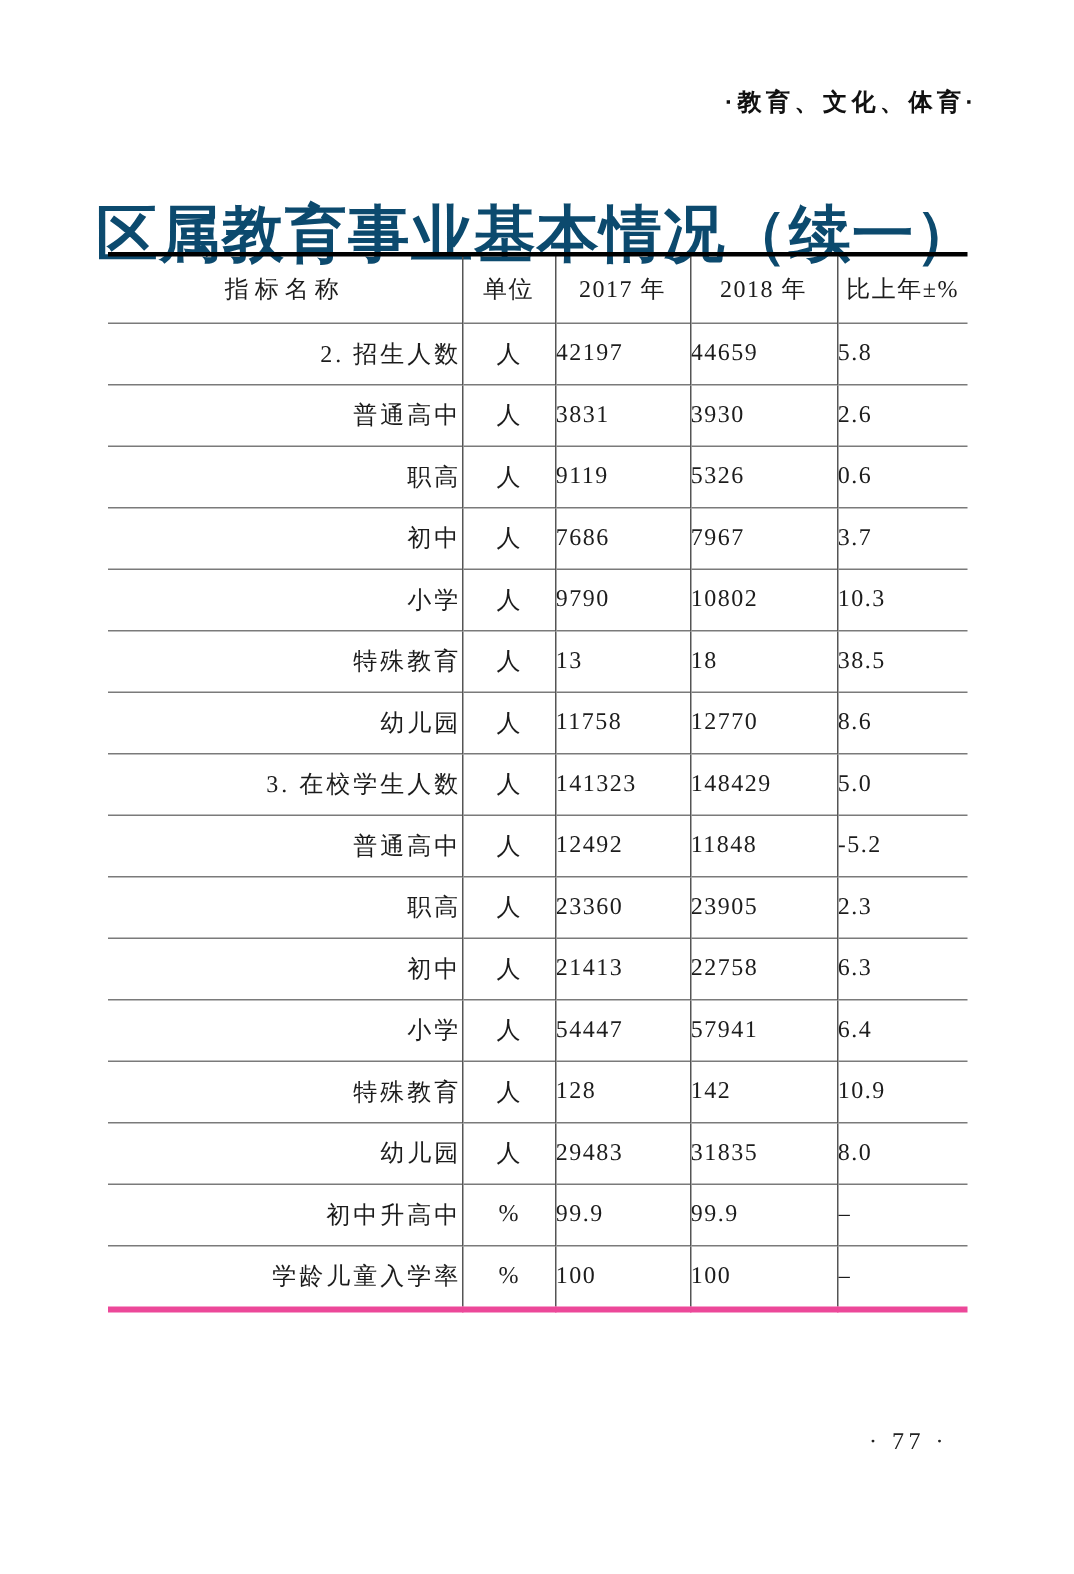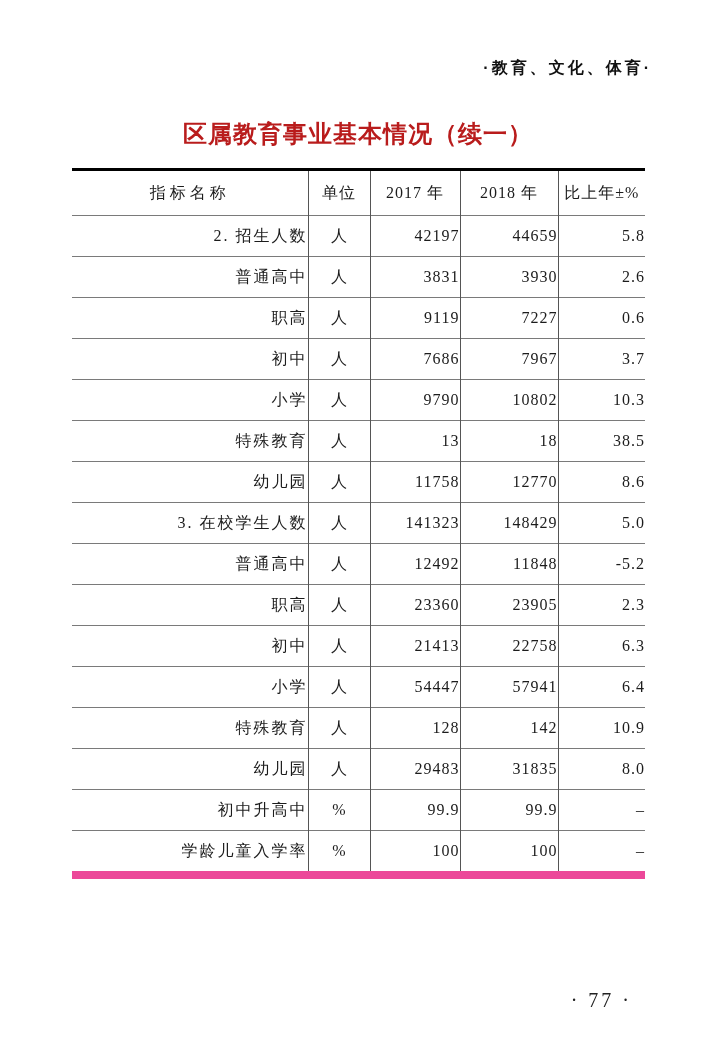--- a/index.html
+++ b/index.html
@@ -26,35 +26,35 @@
     color: #111;
     white-space: nowrap;
     text-align: right;
   }
   .doc-title {
     position: absolute;
     top: 102px;
     left: 0;
     width: 716px;
     text-align: center;
-    font-size: 24px;
+    font-size: 41px;
     font-weight: 700;
     letter-spacing: 1px;
-    color: #b91c1c;
+    color: #0c4a6e;
     white-space: nowrap;
   }
   table.stats {
     position: absolute;
     top: 168px;
     left: 72px;
     width: 573px;
     table-layout: fixed;
     border-collapse: collapse;
     border-top: 3px solid #000;
-    border-bottom: 8px solid #ec4899;
+    border-bottom: 4px solid #ec4899;
   }
   table.stats col.c1 { width: 236px; }
   table.stats col.c2 { width: 62px; }
   table.stats col.c3 { width: 90px; }
   table.stats col.c4 { width: 98px; }
   table.stats col.c5 { width: 87px; }
   table.stats th, table.stats td {
     padding: 0;
     font-size: 16px;
     font-weight: 400;
@@ -78,33 +78,32 @@
     height: 40px;
   }
   td.c-ind {
     text-align: right;
     letter-spacing: 2px;
   }
   td.c-ind.ind-1 { padding-left: 24px; }
   td.c-ind.ind-2 { padding-left: 45px; }
   td.c-unit { text-align: center; }
   td.c-num {
-    text-align: right;
+    text-align: left;
     padding-right: 12px;
     letter-spacing: 1px;
   }
   .page-num {
     position: absolute;
     top: 953px;
     right: 84px;
-    font-size: 20px;
+    font-size: 16px;
     letter-spacing: 3px;
     color: #222;
     white-space: nowrap;
-    margin-top: 36px;
   }
 </style>
 </head>
 <body>
 
 <div class="doc-header">·教育、文化、体育·</div>
 
 <h1 class="doc-title">区属教育事业基本情况（续一）</h1>
 
 <table class="stats">
@@ -136,21 +135,21 @@
         <td class="c-ind ind-2">普通高中</td>
         <td class="c-unit">人</td>
         <td class="c-num">3831</td>
         <td class="c-num">3930</td>
         <td class="c-num">2.6</td>
       </tr>
       <tr>
         <td class="c-ind ind-2">职高</td>
         <td class="c-unit">人</td>
         <td class="c-num">9119</td>
-        <td class="c-num">7227</td>
+        <td class="c-num">5326</td>
         <td class="c-num">0.6</td>
       </tr>
       <tr>
         <td class="c-ind ind-2">初中</td>
         <td class="c-unit">人</td>
         <td class="c-num">7686</td>
         <td class="c-num">7967</td>
         <td class="c-num">3.7</td>
       </tr>
       <tr>

